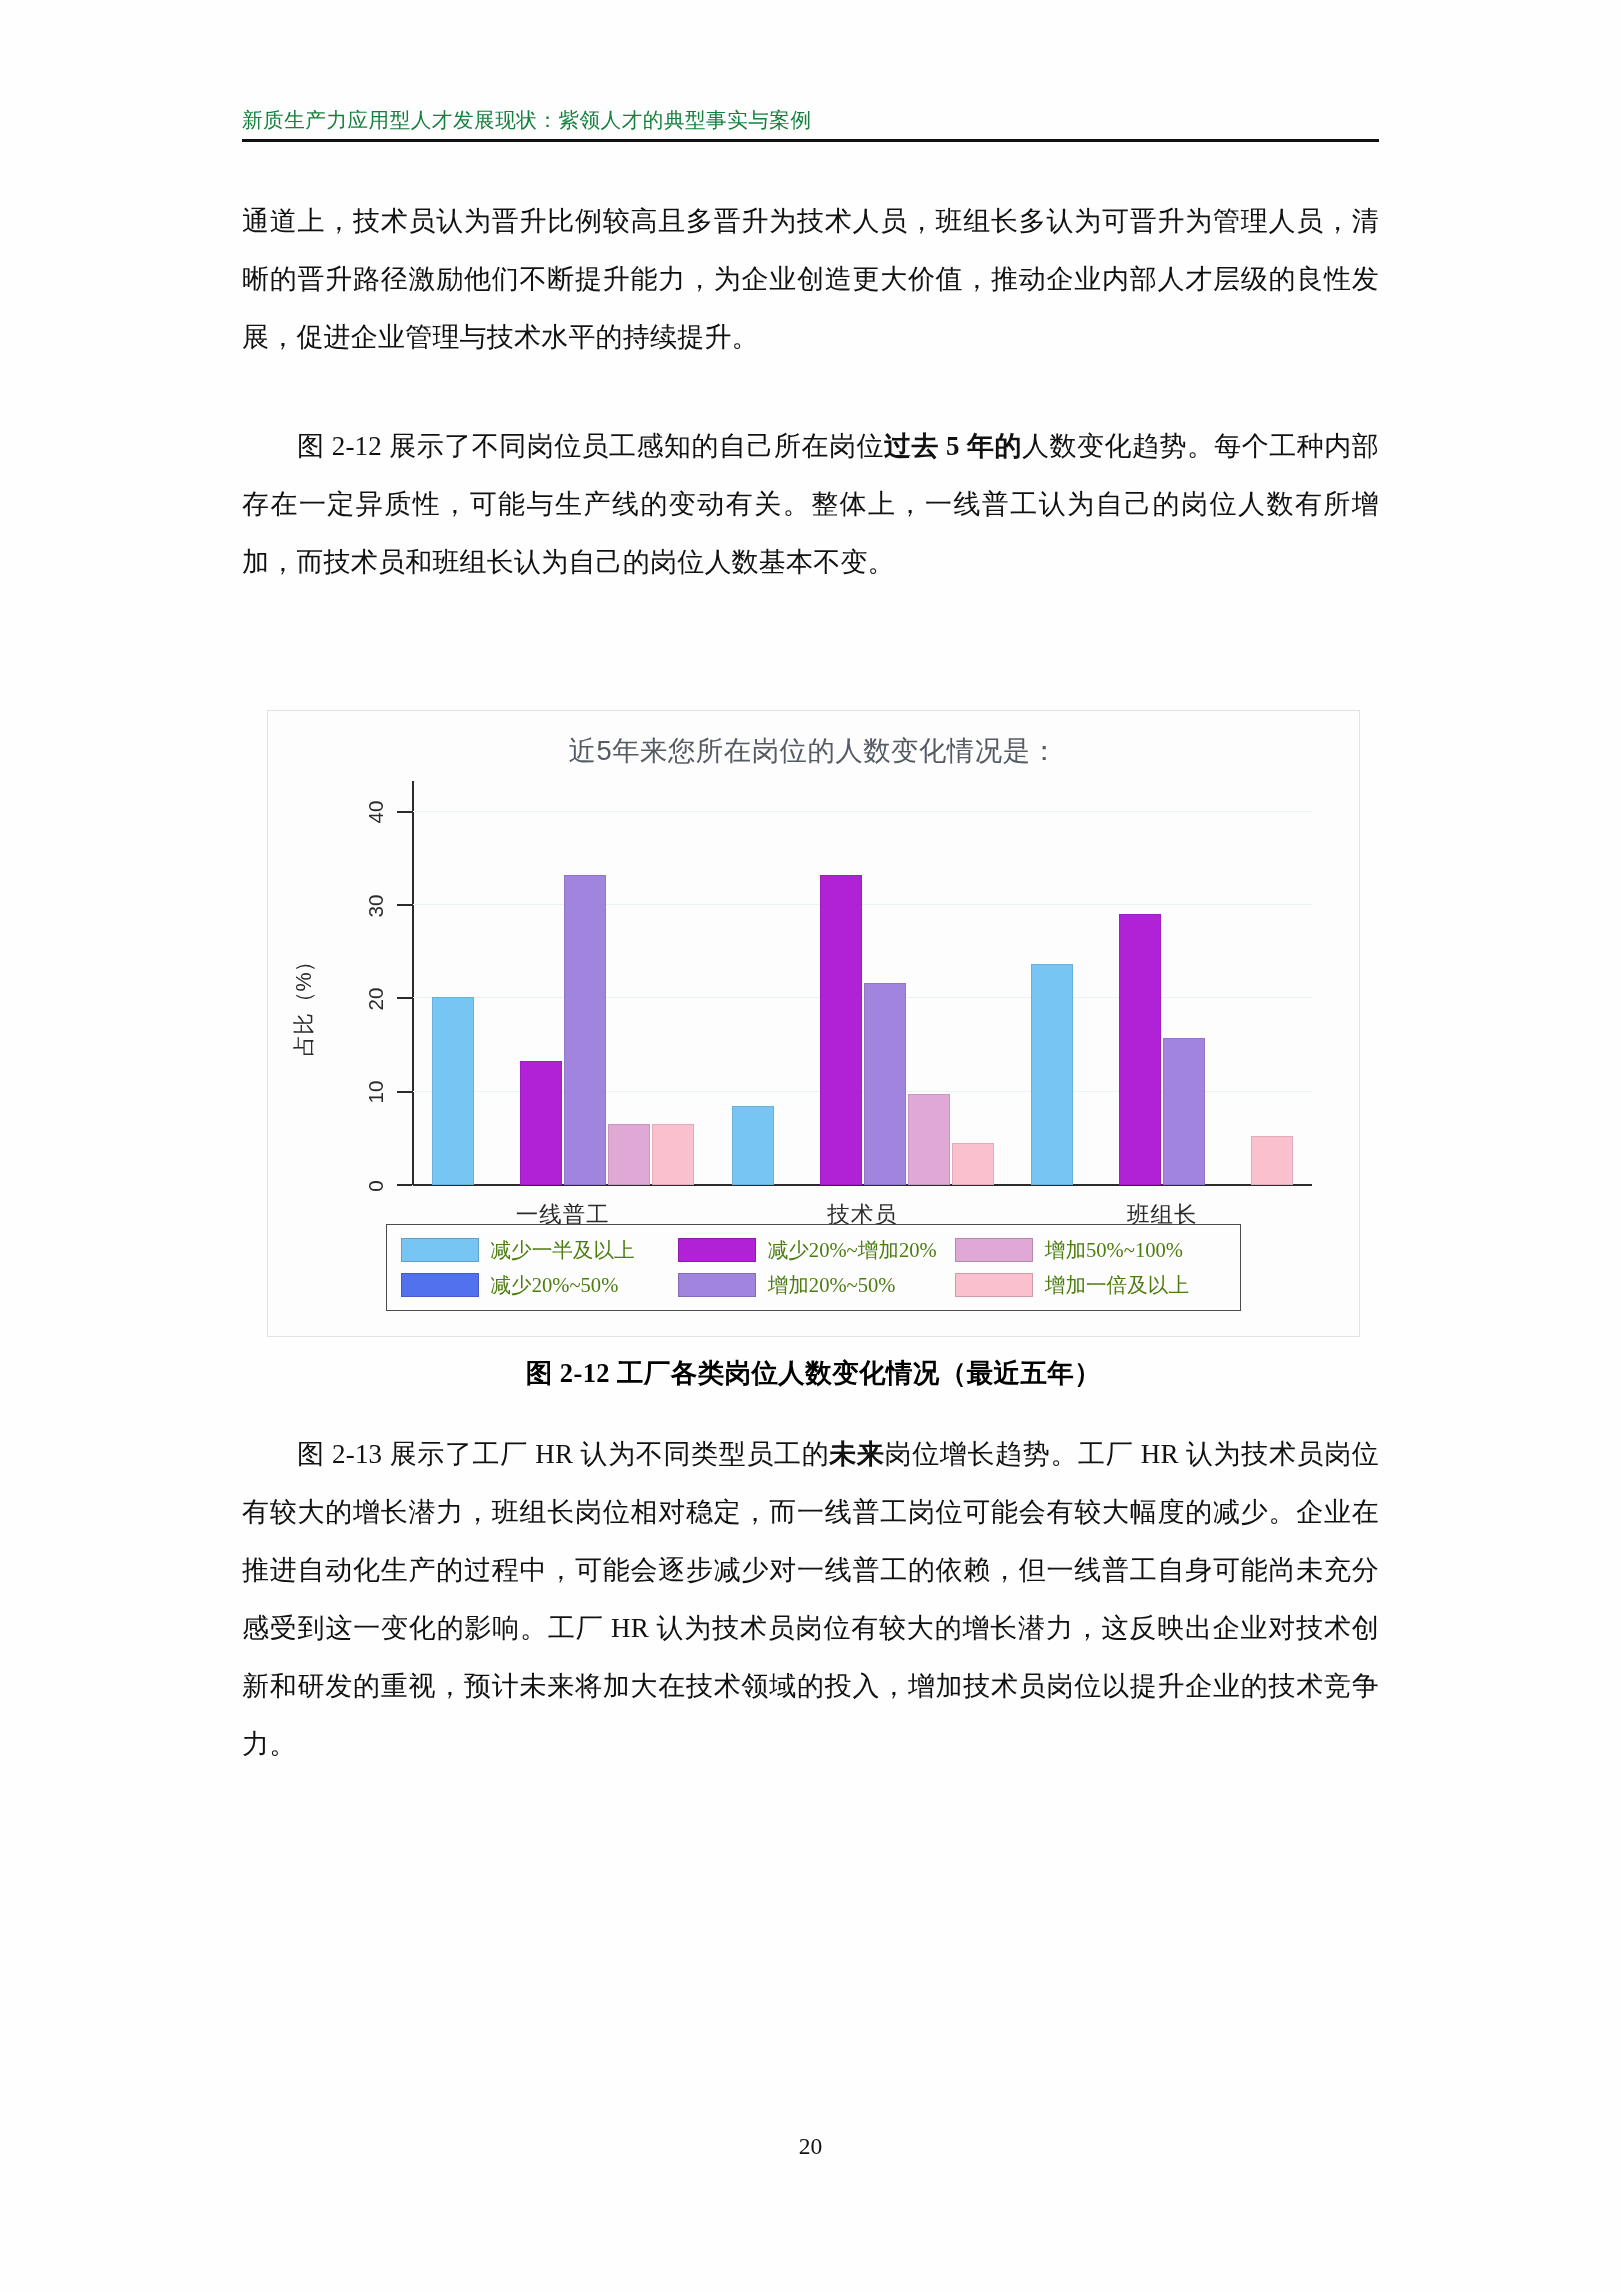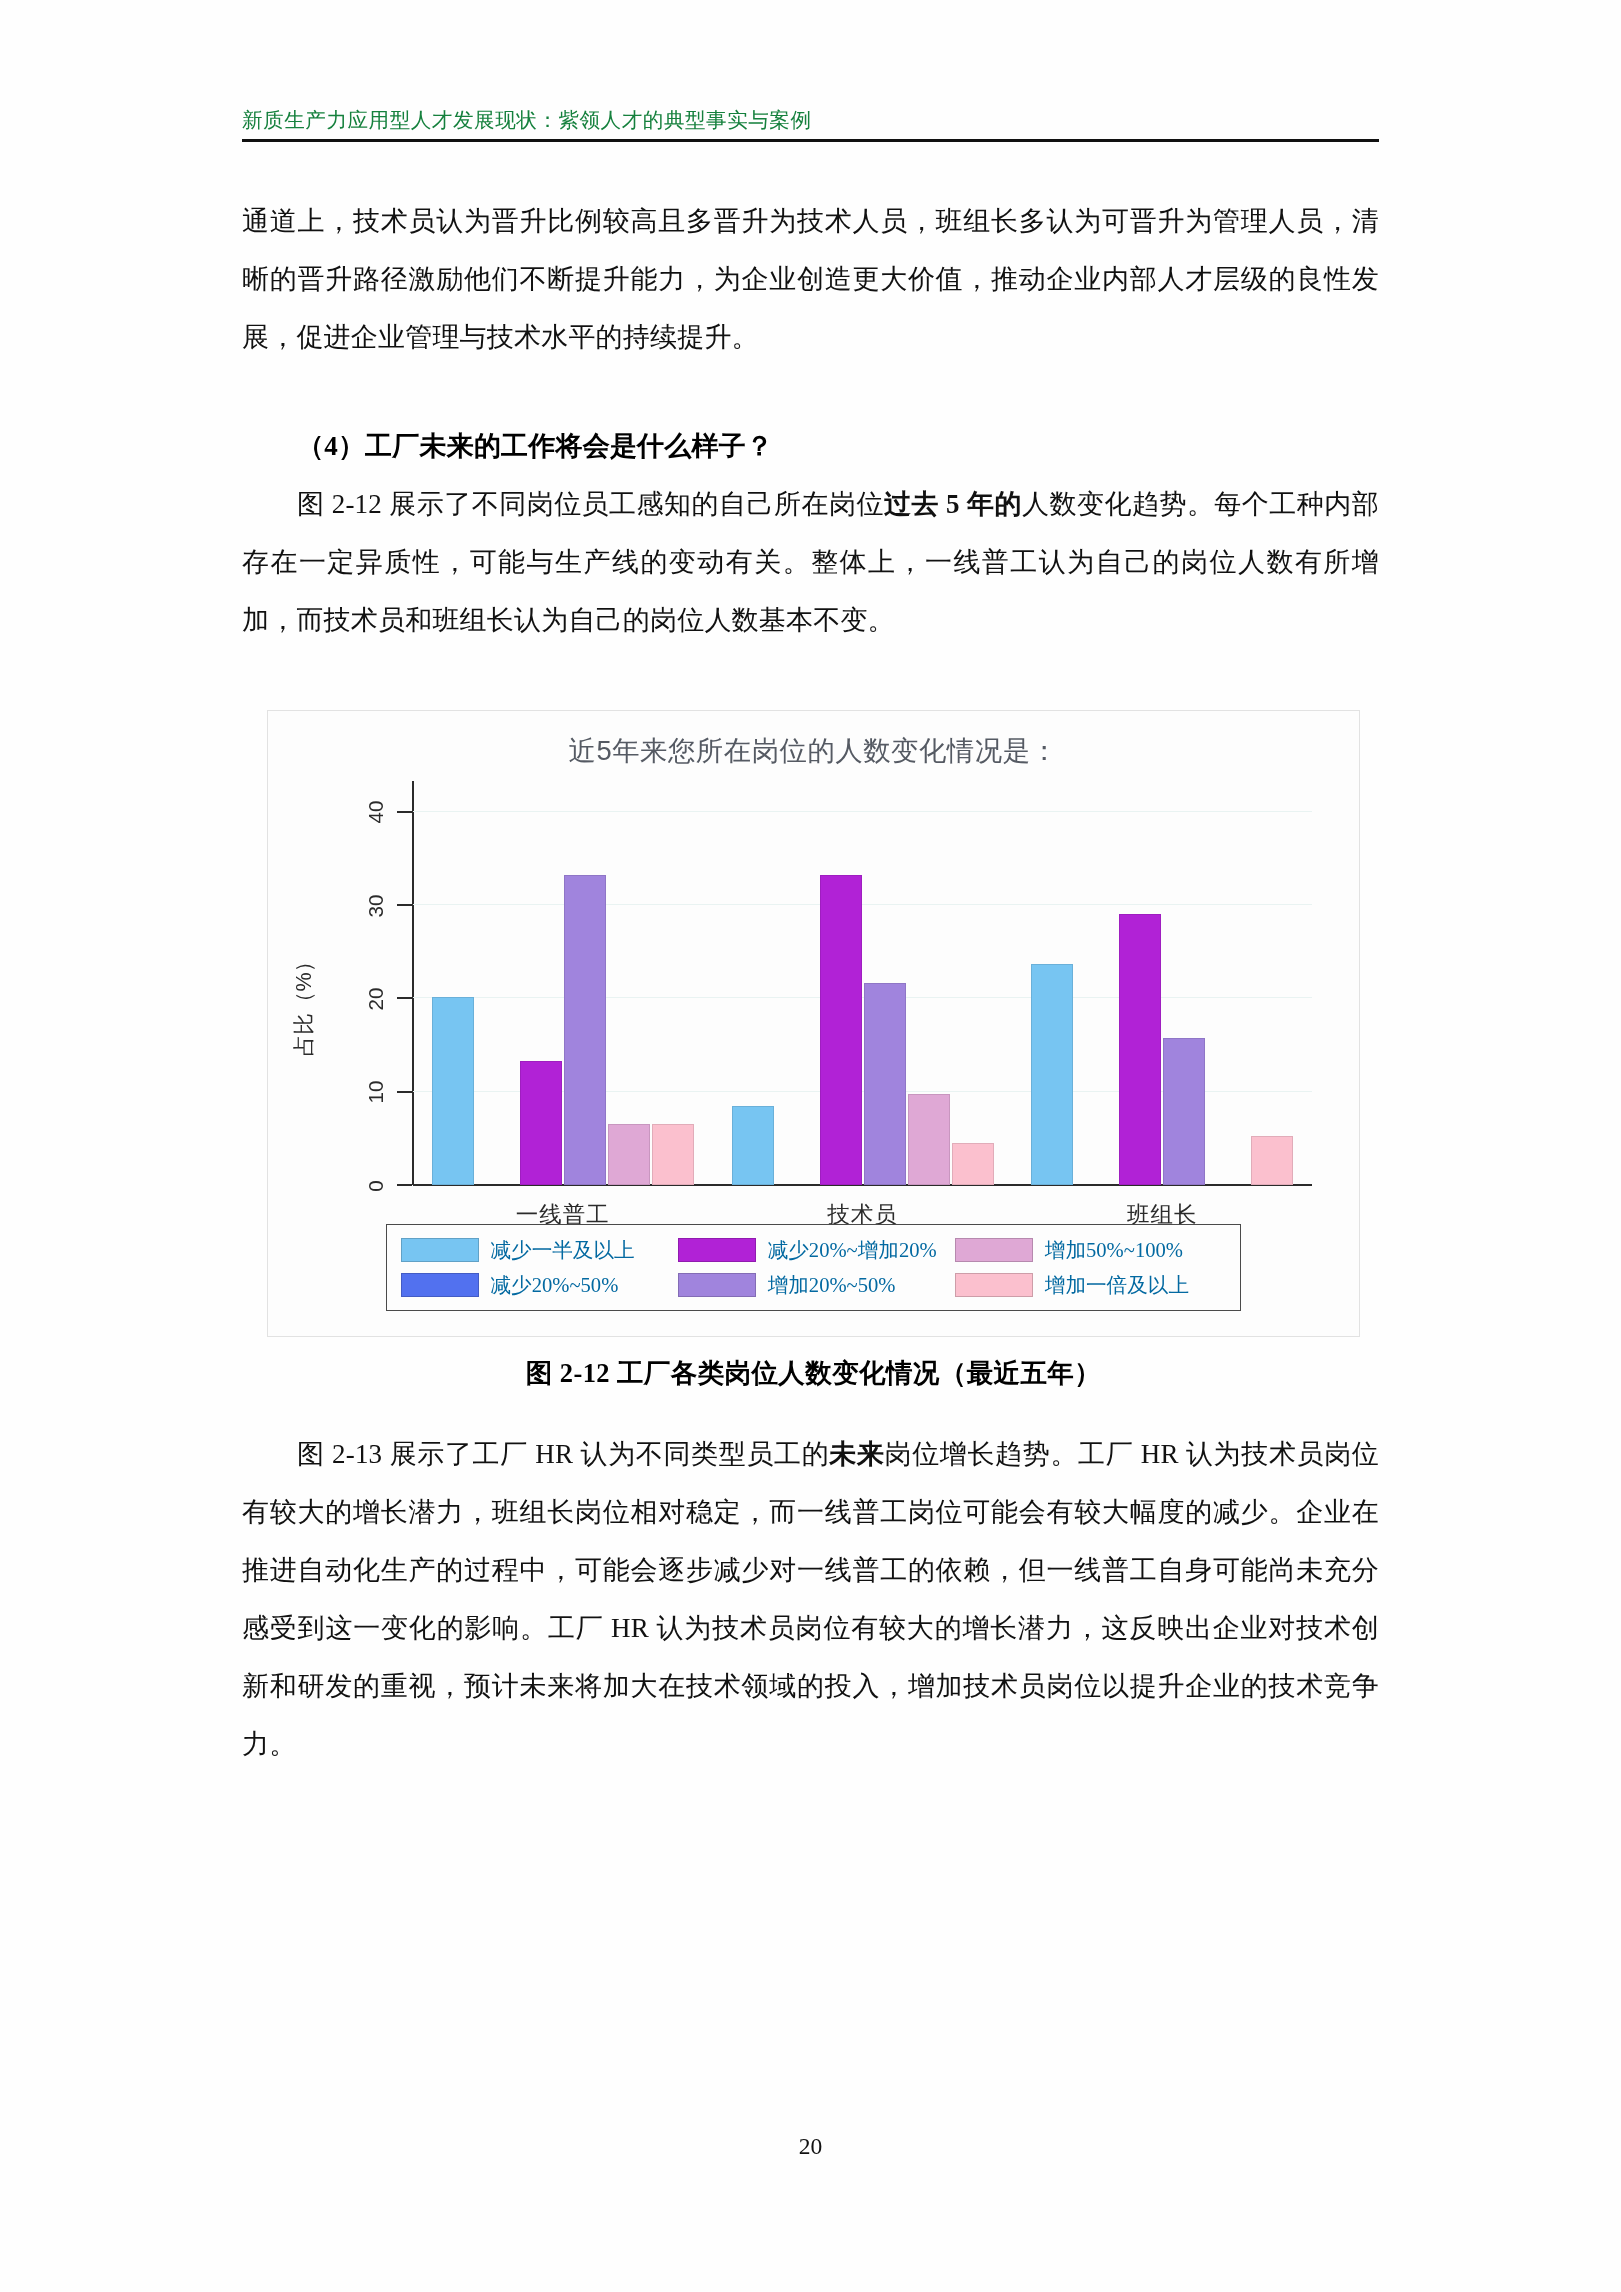--- a/index.html
+++ b/index.html
@@ -225,21 +225,21 @@
     gap: 11.8px;
   }
   .swatch {
     width: 76px;
     height: 21.6px;
     border: 1px solid rgba(0,0,0,0.18);
     flex: 0 0 auto;
   }
   .legend-label {
     font-size: 20.6px;
-    color: #0369a1;
+    color: #4d7c0f;
     font-family: "Liberation Serif", serif;
     white-space: nowrap;
   }
 
   .fig-caption {
     margin-top: 17.6px;
     width: 1093px;
     text-align: center;
     font-size: 26.5px;
     font-weight: bold;
@@ -272,21 +272,20 @@
 <div class="page">
 
   <div class="header-zone">
     <div class="header-text">新质生产力应用型人才发展现状：紫领人才的典型事实与案例</div>
     <div class="header-rule"></div>
   </div>
 
   <div class="body-zone">
     <p class="para">通道上，技术员认为晋升比例较高且多晋升为技术人员，班组长多认为可晋升为管理人员，清晰的晋升路径激励他们不断提升能力，为企业创造更大价值，推动企业内部人才层级的良性发展，促进企业管理与技术水平的持续提升。</p>
     <div class="spacer-md"></div>
-    <h3 class="section-heading">（4）工厂未来的工作将会是什么样子？</h3>
     <p class="para indent"><span>图 2-12 展示了不同岗位员工感知的自己所在岗位</span><span class="b">过去 5 年的</span><span>人数变化趋势。每个工种内部存在一定异质性，可能与生产线的变动有关。整体上，一线普工认为自己的岗位人数有所增加，而技术员和班组长认为自己的岗位人数基本不变。</span></p>
   </div>
 
   <div class="figure-zone">
     <div class="chart-box">
 
       <div class="chart-title">近5年来您所在岗位的人数变化情况是：</div>
 
       <div class="plot">
         <div class="plot-inner">

